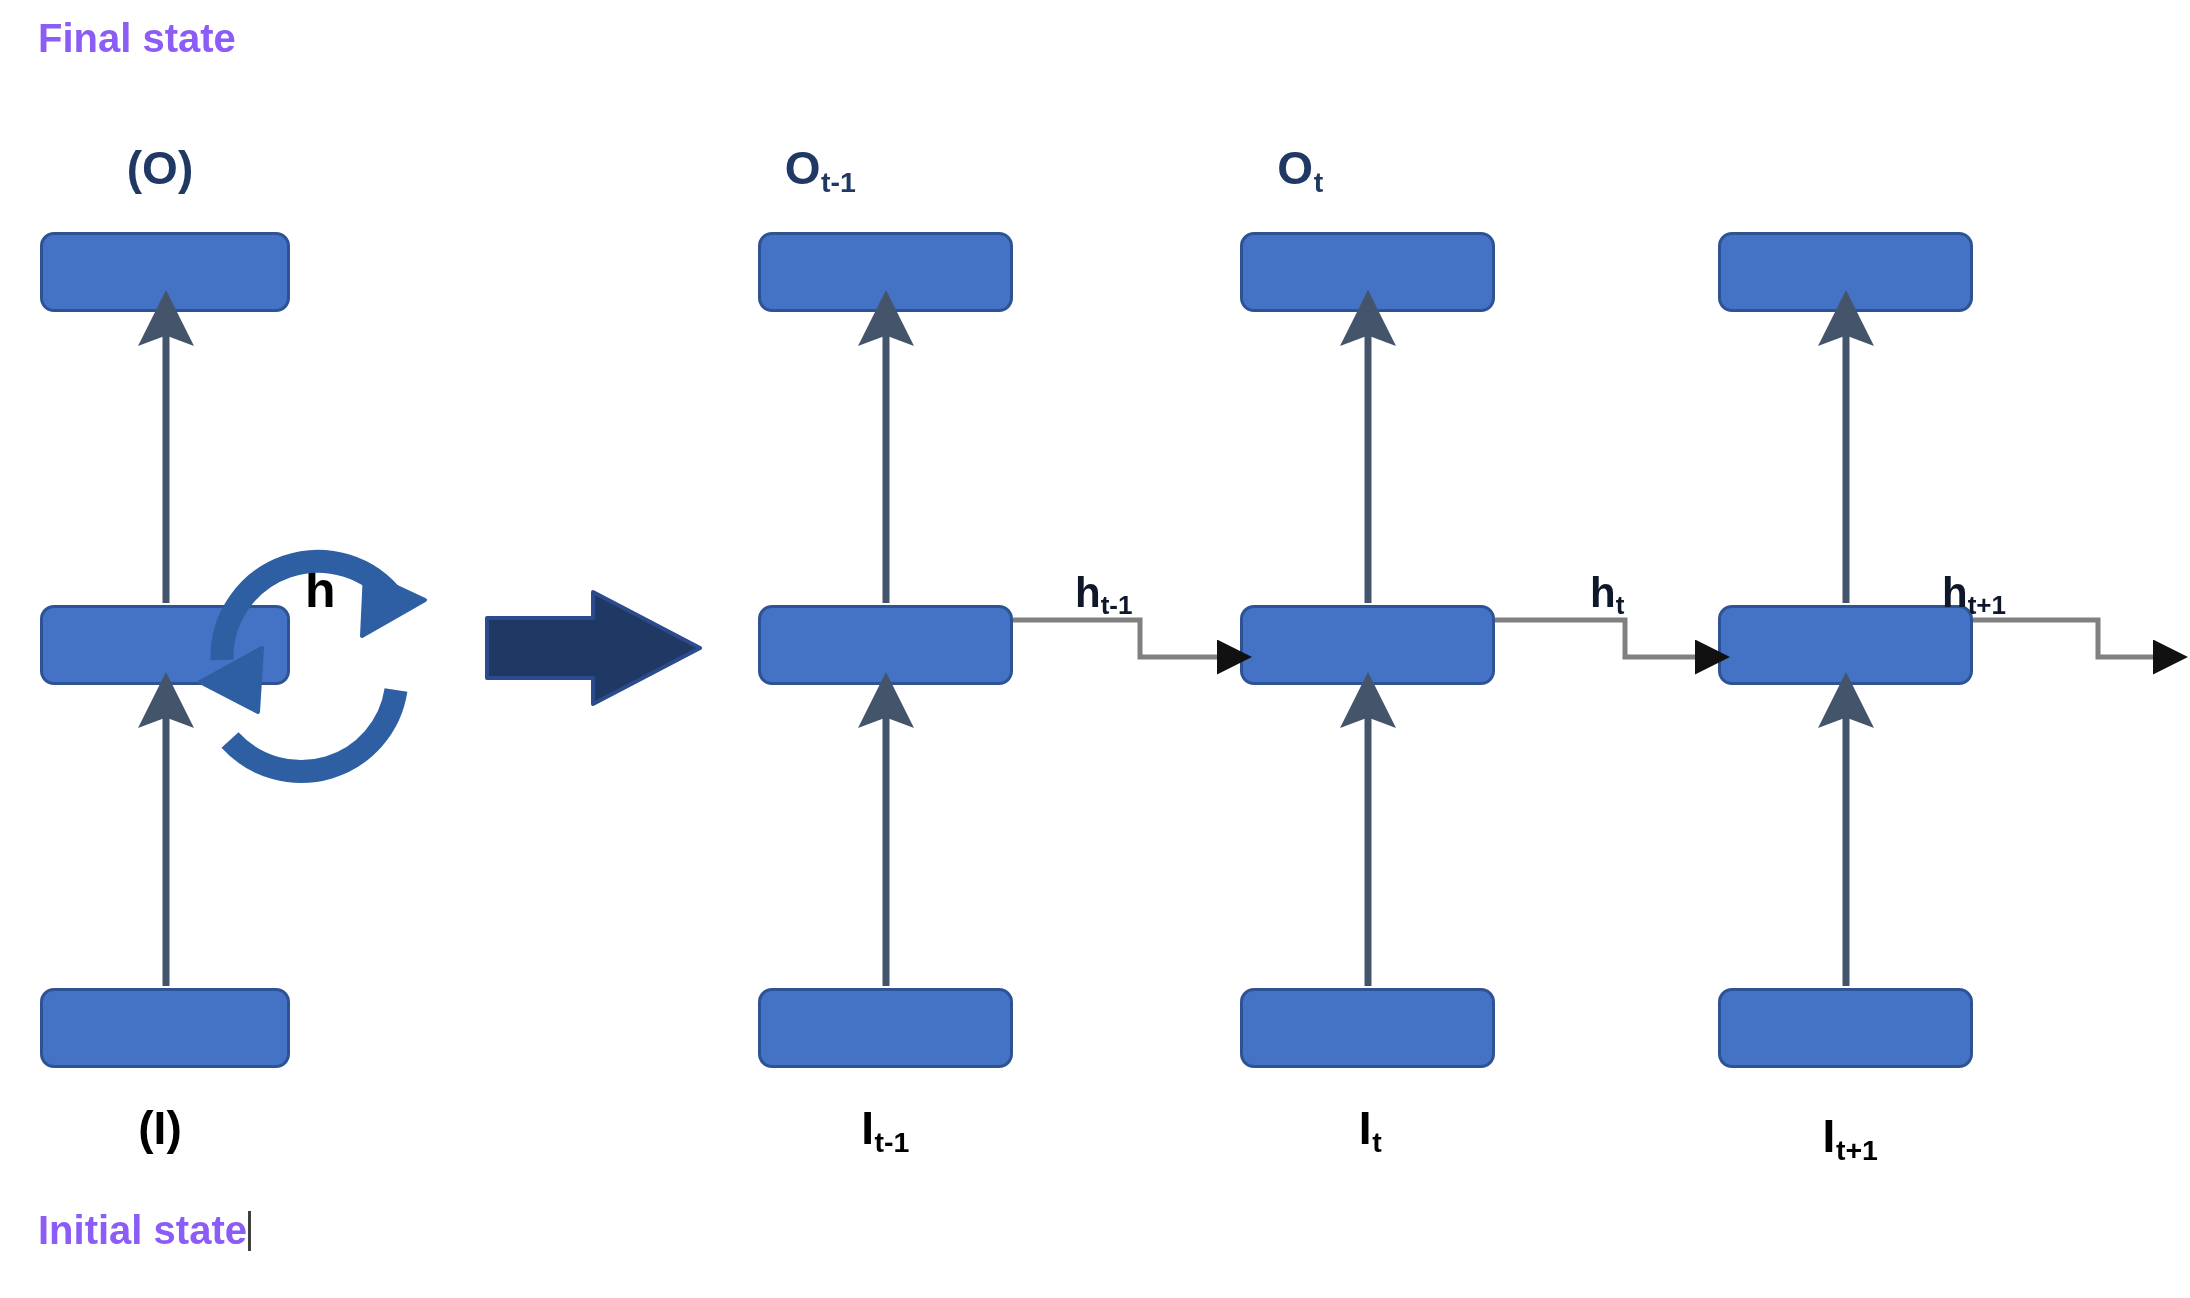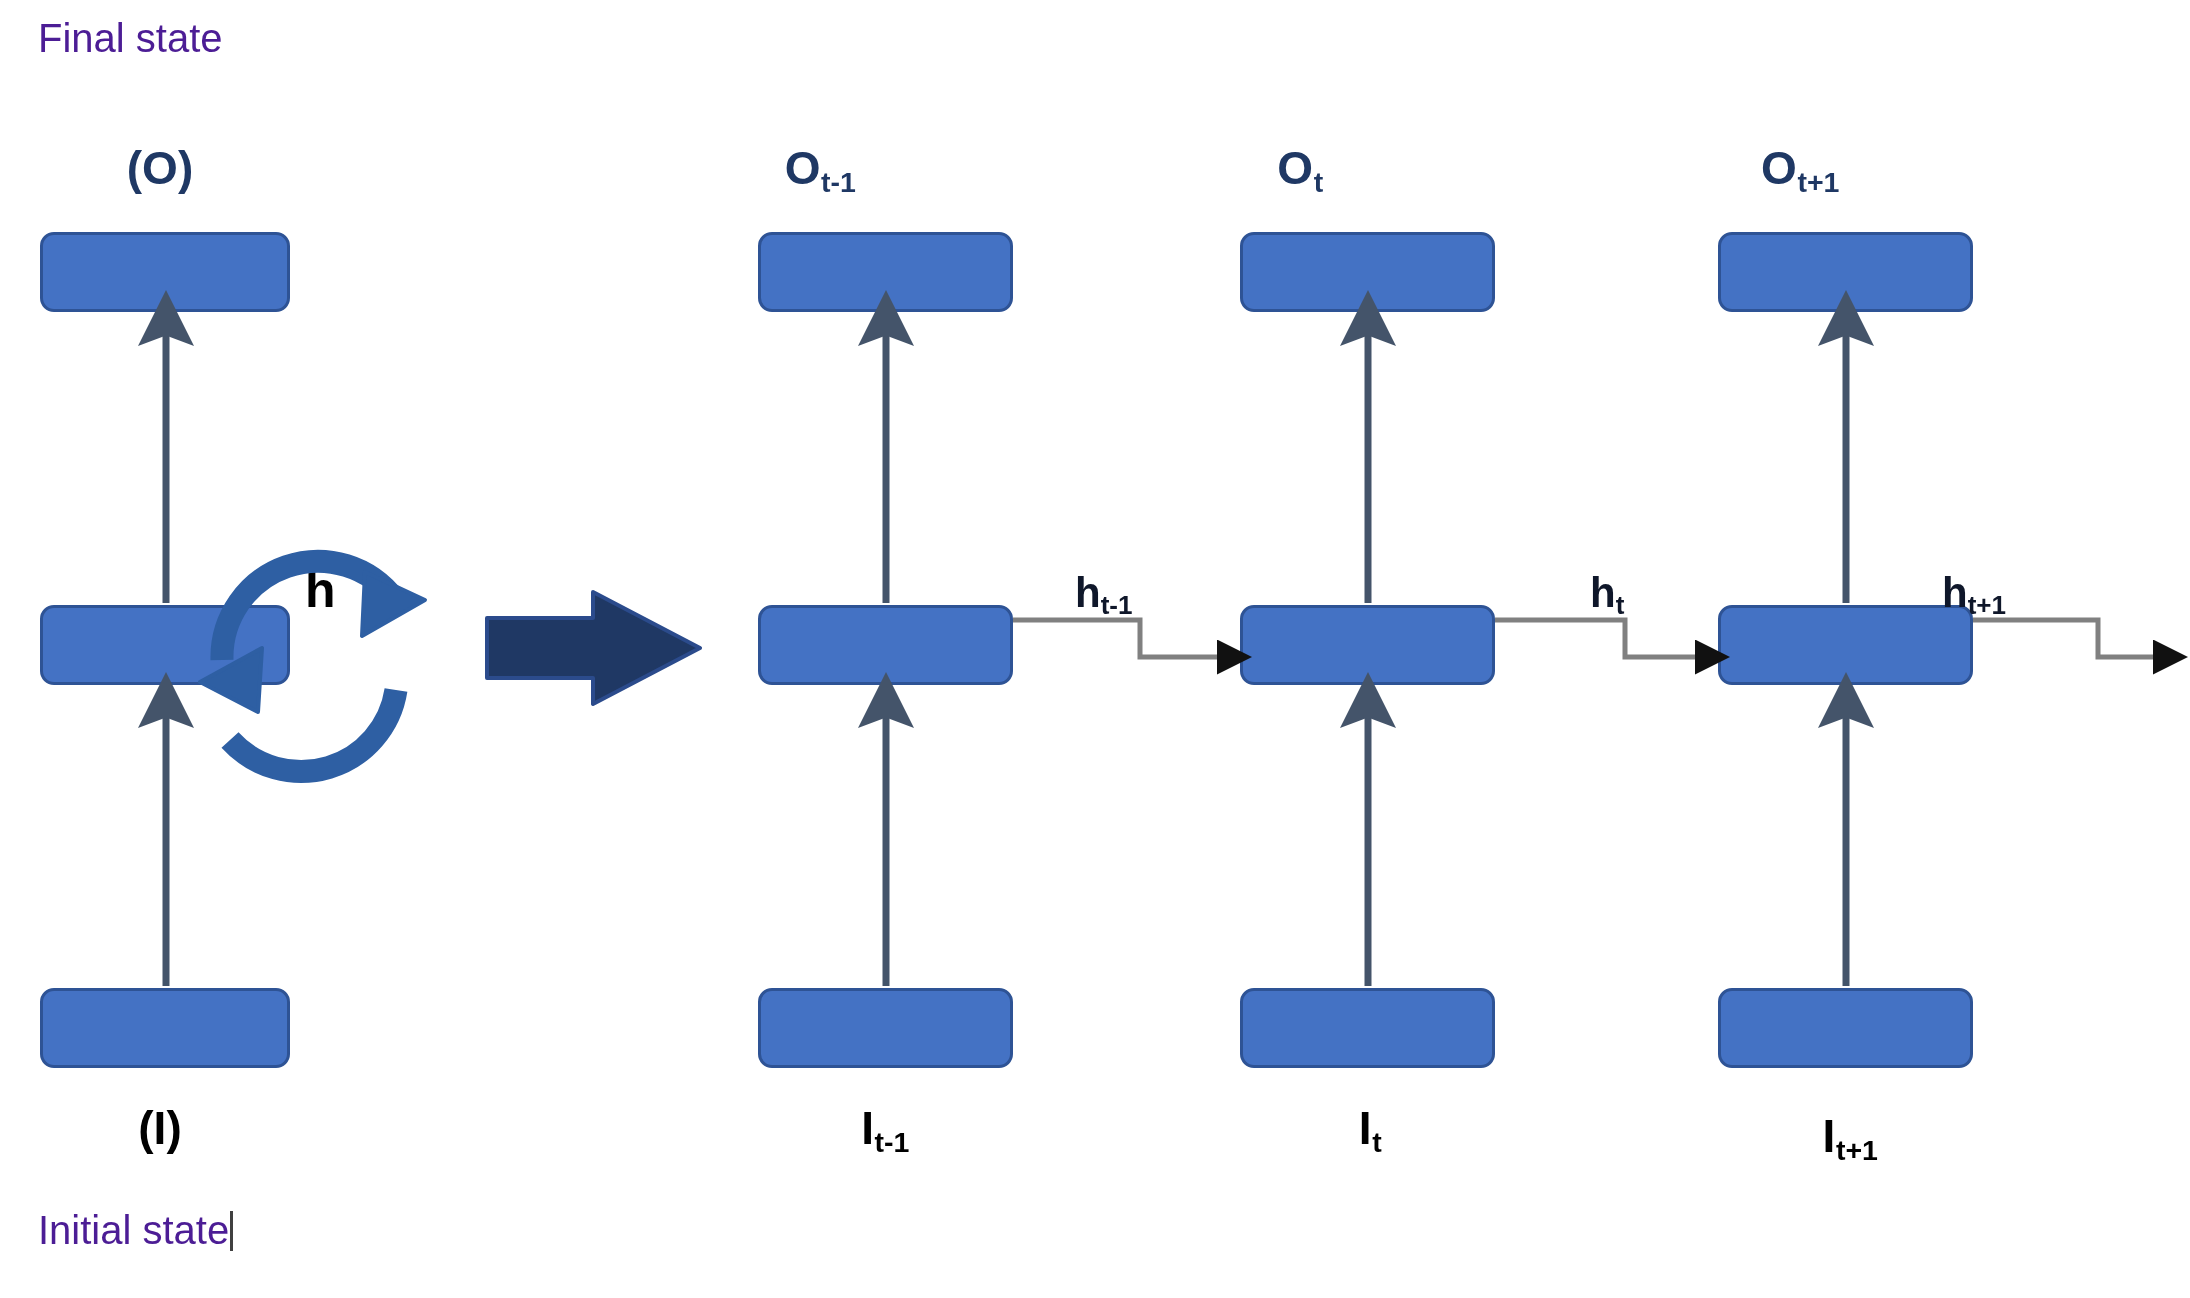--- a/index.html
+++ b/index.html
@@ -15,22 +15,22 @@
     position: relative;
     width: 2190px;
     height: 1298px;
     background: #ffffff;
     overflow: hidden;
   }
 
   
   .caption {
     position: absolute;
-    font-weight: normal;
-    color: #4c1d95;
+    font-weight: bold;
+    color: #8b5cf6;
     white-space: nowrap;
     line-height: 1;
   }
   .caption-final  { left: 38px;  top: 18px;  font-size: 40px; }
   .caption-initial{ left: 38px;  top: 1210px;font-size: 40px; }
 
   .text-cursor {
     display: inline-block;
     width: 3px;
     height: 40px;
@@ -158,21 +158,20 @@
   <div class="node-box" style="left:1240px; top:232px; width:255px; height:80px;"></div>
 
   <div class="node-box" style="left:1240px; top:605px; width:255px; height:80px;"></div>
 
   <div class="node-box" style="left:1240px; top:988px; width:255px; height:80px;"></div>
 
   <div class="in-label" style="left:1245px; top:1105px; width:250px;"><span>I</span><sub>t</sub></div>
 
   <div class="h-label" style="left:1590px; top:572px;"><span>h</span><sub>t</sub></div>
 
-  <div class="out-label" style="left:1620px; top:145px; width:360px;"><span>O</span><sub>t+1</sub></div>
 
   <div class="node-box" style="left:1718px; top:232px; width:255px; height:80px;"></div>
 
   <div class="node-box" style="left:1718px; top:605px; width:255px; height:80px;"></div>
 
   <div class="node-box" style="left:1718px; top:988px; width:255px; height:80px;"></div>
 
   <div class="in-label" style="left:1715px; top:1105px; width:270px;margin-top:8px;"><span>I</span><sub>t+1</sub></div>
 
   <div class="h-label" style="left:1942px; top:572px;"><span>h</span><sub>t+1</sub></div>

